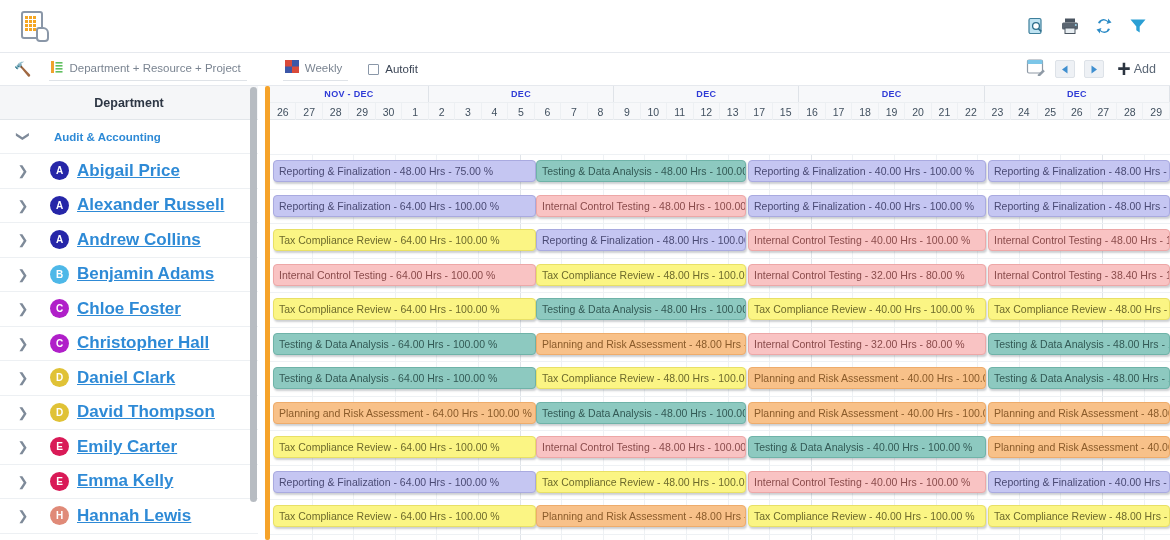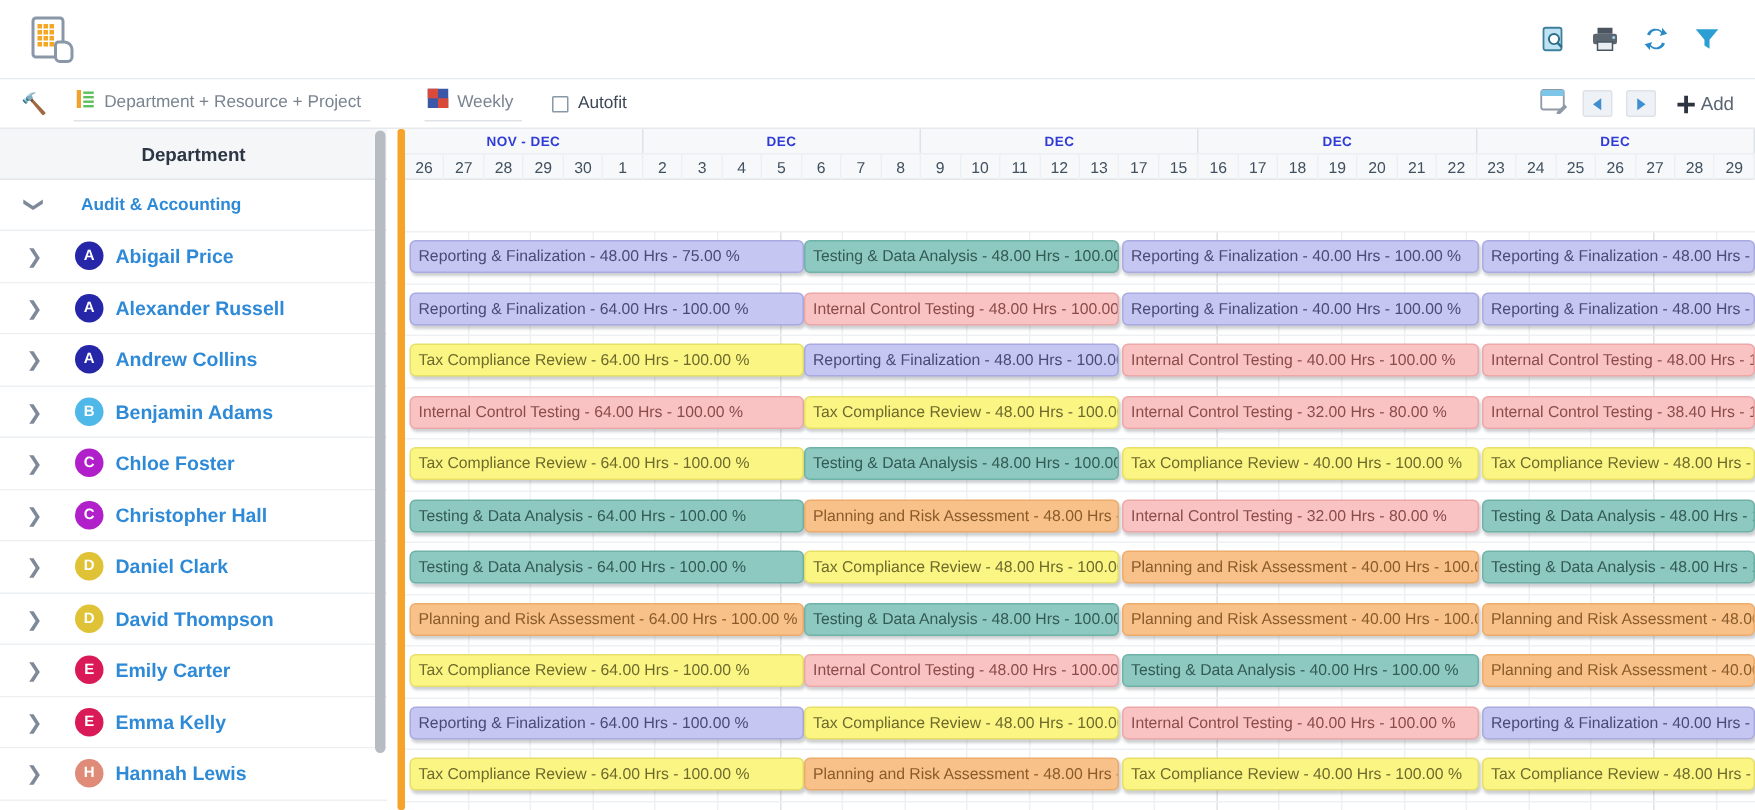--- a/index.html
+++ b/index.html
@@ -77,21 +77,21 @@
   .res-row {
     height:34.5px; display:flex; align-items:center; border-bottom:1px solid #edf0f3; background:#fff;
   }
   .caret-cell { width:46px; display:flex; align-items:center; justify-content:center; cursor:pointer; }
   .caret { color:#7e8a99; font-size:13px; line-height:1; }
   .grp-name { font-size:11.5px; color:#2e8ad6; font-weight:bold; margin-left:8px; }
   .avatar {
     width:19px; height:19px; border-radius:50%; color:#fff; font-size:10px; font-weight:bold;
     display:flex; align-items:center; justify-content:center; flex:0 0 auto; margin-left:4px;
   }
-  .res-name { font-size:13px; color:#2e8ad6; font-weight:bold; margin-left:8px; white-space:nowrap; }
+  .res-name { font-size:17px; color:#2e8ad6; font-weight:bold; margin-left:8px; white-space:nowrap;text-decoration:underline; }
 
   .vscroll {
     position:absolute; left:250px; top:1px; width:7px; height:430px;
   }
   .vscroll .thumb { width:7px; height:415px; background:#b7bcc2; border-radius:4px; }
   .splitter { position:absolute; left:265px; top:0; width:5px; height:454px; background:#f6a32a; border-radius:2px; }
 
   
   .right-pane { position:absolute; left:270px; top:0; width:900px; height:454px; background:#fff; overflow:hidden; }
   .tl-head { height:34px; border-bottom:1px solid #e2e6ea; background:#f7f8fa; }

